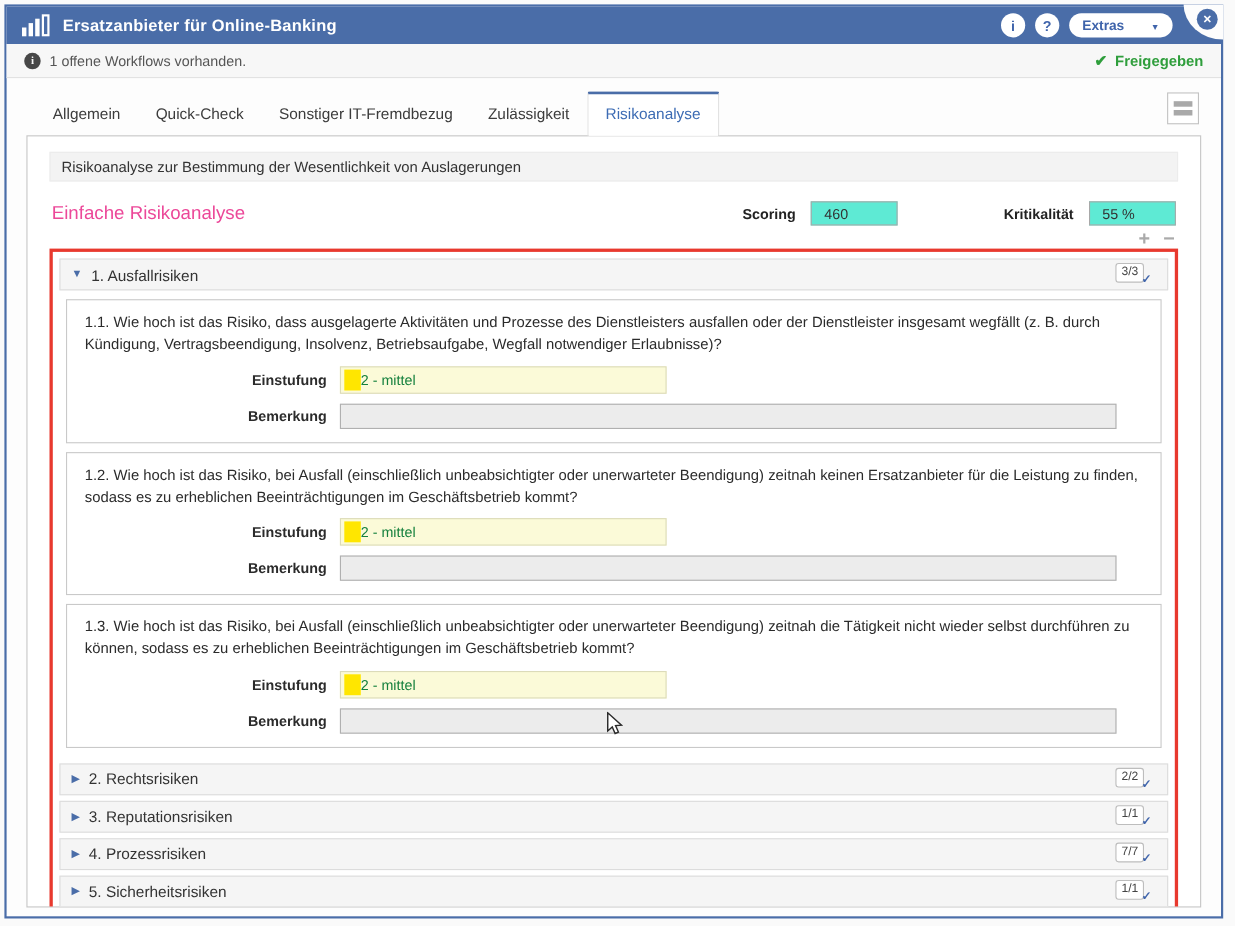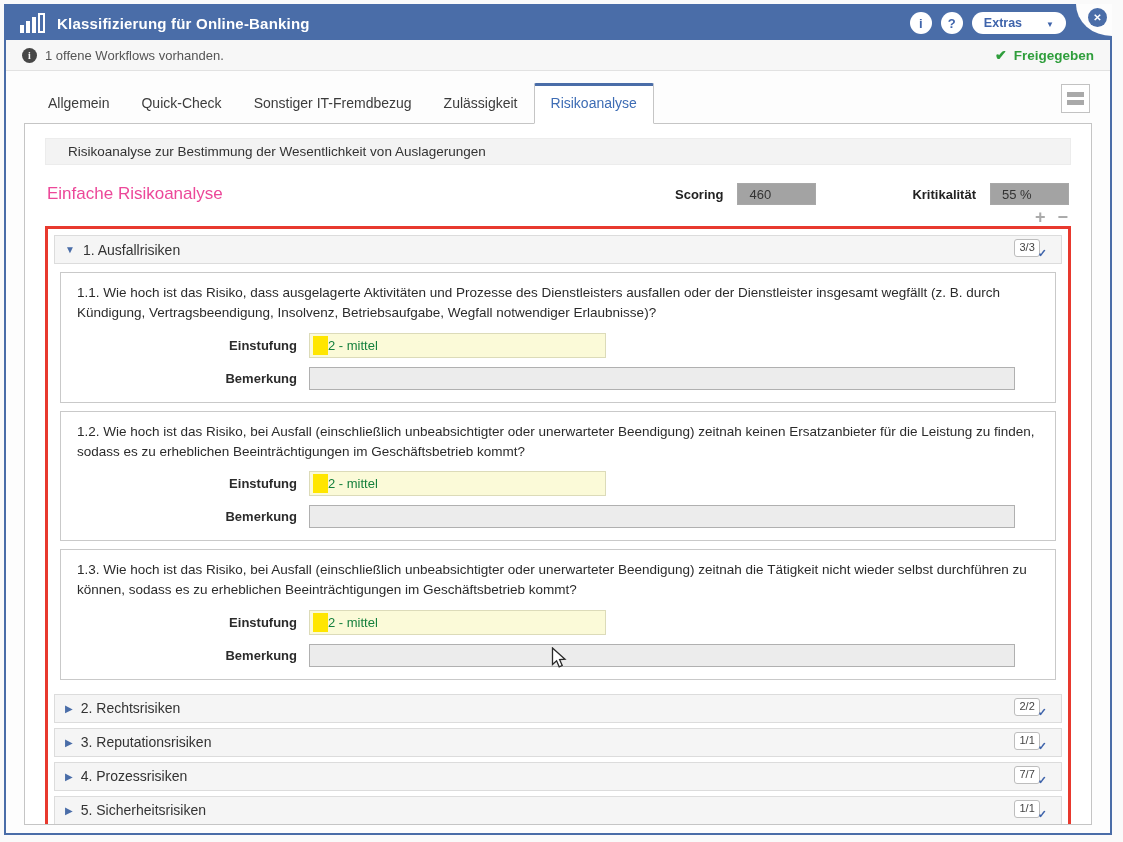--- a/index.html
+++ b/index.html
@@ -69,30 +69,30 @@
     background:#fff; border:1px solid #c2c2c2; display:flex; flex-direction:column;
     align-items:center; justify-content:center; gap:3px;
   }
   .list-btn .bar { width:17px; height:5px; background:#a9a9a9; }
   
   .panel {
     margin:0 18px; border:1px solid #c5c5c5; background:#fff;
     height:702px; padding:14px 20px 0; position:relative; z-index:1; overflow:hidden;
   }
   .section-strip {
-    background:#f3f3f3; border:1px solid #ececec; padding:5px 22px;
+    background:#f3f3f3; border:1px solid #ececec; padding:5px 10px;
     font-size:13.5px; color:#333;
   }
   .analysis-row { display:flex; align-items:center; margin:15px 2px 0; height:28px; }
   .analysis-title { font-size:17px; color:#ec4899; }
   .score-group { display:flex; align-items:center; margin-left:auto; }
   .score-group.second { margin-left:96px; }
   .score-label { font-weight:bold; font-size:13px; color:#222; margin-right:14px; }
   .ro-field {
-    width:79px; height:22px; background:#a3a3a3; border:1px solid #a8a8a8;
+    width:79px; height:22px; background:#5eead4; border:1px solid #a8a8a8;
     font-size:13px; color:#333; padding:0 4px 0 11px; font-family:inherit;
   }
   .plusminus { display:flex; justify-content:flex-end; gap:12px; color:#aaa;
     font-size:18px; font-weight:bold; line-height:13px; height:15px; padding-right:3px; margin-top:3px; }
   .pm { cursor:pointer; }
   
   .red-box { border:3px solid #e8392e; padding:1px 6px 10px; }
   .acc-header {
     background:#f5f5f5; border:1px solid #dcdcdc; height:29px;
     display:flex; align-items:center; padding:0 48px 0 10px; margin-top:5px;
@@ -129,21 +129,21 @@
 
 <div class="dialog">
 
   <div class="titlebar">
     <span class="chart-icon">
       <span class="b1"></span>
         <span class="b2"></span>
         <span class="b3"></span>
         <span class="b4"></span>
     </span>
-    <span class="win-title">Klassifizierung für Online-Banking</span>
+    <span class="win-title">Ersatzanbieter für Online-Banking</span>
     <span class="titlebar-right">
       <span class="circle-btn">i</span>
       <span class="circle-btn">?</span>
       <span class="extras-btn">
         <span>Extras</span>
         <span class="extras-caret">▼</span>
       </span>
     </span>
   </div>
   <div class="close-notch">

